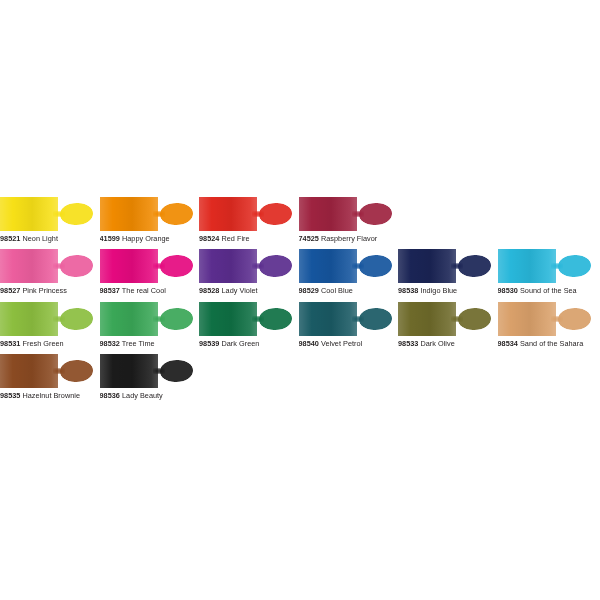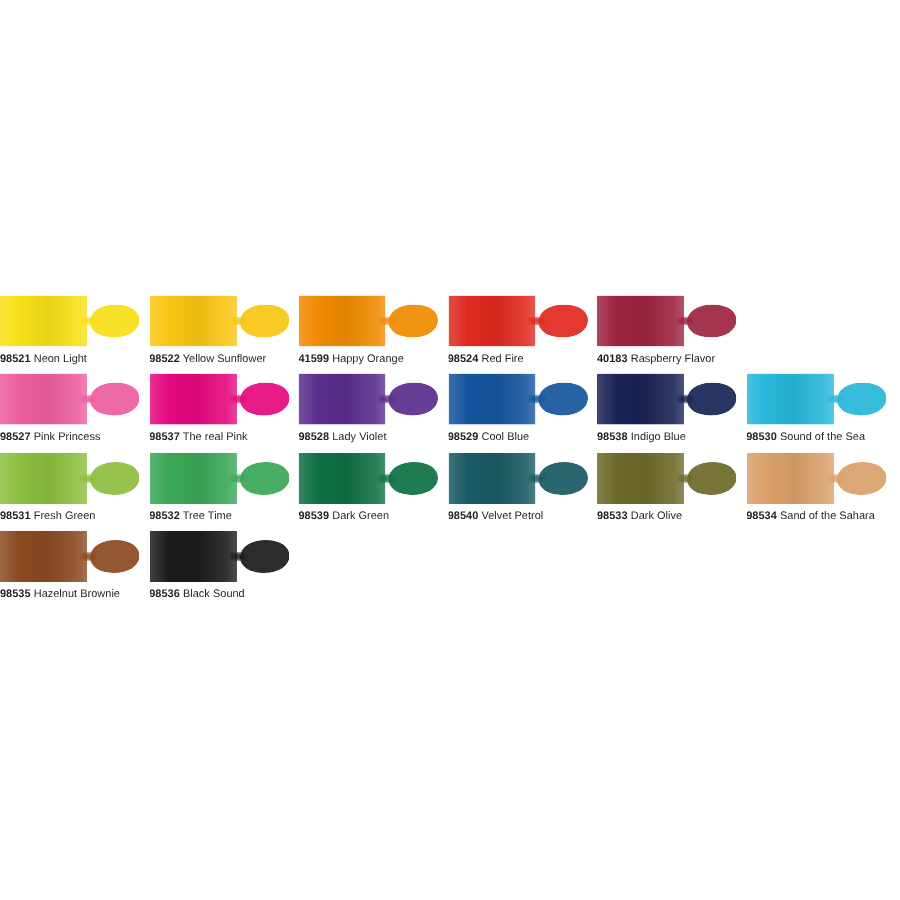--- a/index.html
+++ b/index.html
@@ -124,28 +124,20 @@
     <div class="swatch-row">
       <div class="swatch-cell">
         <div class="paint" style="--c: #f7e017;">
           <div class="solid"></div>
           <div class="bridge"></div>
           <div class="blob"></div>
         </div>
         <div class="caption"><span class="code">98521</span> <span class="cname">Neon Light</span></div>
       </div>
       <div class="swatch-cell">
-        <div class="paint" style="--c: #f9c513;">
-          <div class="solid"></div>
-          <div class="bridge"></div>
-          <div class="blob"></div>
-        </div>
-        <div class="caption"><span class="code">98522</span> <span class="cname">Yellow Sunflower</span></div>
-      </div>
-      <div class="swatch-cell">
         <div class="paint" style="--c: #f08a00;">
           <div class="solid"></div>
           <div class="bridge"></div>
           <div class="blob"></div>
         </div>
         <div class="caption"><span class="code">41599</span> <span class="cname">Happy Orange</span></div>
       </div>
       <div class="swatch-cell">
         <div class="paint" style="--c: #e02a20;">
           <div class="solid"></div>
@@ -153,39 +145,39 @@
           <div class="blob"></div>
         </div>
         <div class="caption"><span class="code">98524</span> <span class="cname">Red Fire</span></div>
       </div>
       <div class="swatch-cell">
         <div class="paint" style="--c: #9e2340;">
           <div class="solid"></div>
           <div class="bridge"></div>
           <div class="blob"></div>
         </div>
-        <div class="caption"><span class="code">40183</span> <span class="cname">Raspberry Flavor</span></div>
+        <div class="caption"><span class="code">74525</span> <span class="cname">Raspberry Flavor</span></div>
       </div>
     </div>
     <div class="swatch-row">
       <div class="swatch-cell">
         <div class="paint" style="--c: #ec5e9e;">
           <div class="solid"></div>
           <div class="bridge"></div>
           <div class="blob"></div>
         </div>
         <div class="caption"><span class="code">98527</span> <span class="cname">Pink Princess</span></div>
       </div>
       <div class="swatch-cell">
         <div class="paint" style="--c: #e5097f;">
           <div class="solid"></div>
           <div class="bridge"></div>
           <div class="blob"></div>
         </div>
-        <div class="caption"><span class="code">98537</span> <span class="cname">The real Pink</span></div>
+        <div class="caption"><span class="code">98537</span> <span class="cname">The real Cool</span></div>
       </div>
       <div class="swatch-cell">
         <div class="paint" style="--c: #5b2d8e;">
           <div class="solid"></div>
           <div class="bridge"></div>
           <div class="blob"></div>
         </div>
         <div class="caption"><span class="code">98528</span> <span class="cname">Lady Violet</span></div>
       </div>
       <div class="swatch-cell">
@@ -271,16 +263,16 @@
           <div class="blob"></div>
         </div>
         <div class="caption"><span class="code">98535</span> <span class="cname">Hazelnut Brownie</span></div>
       </div>
       <div class="swatch-cell">
         <div class="paint" style="--c: #1b1b1b;">
           <div class="solid"></div>
           <div class="bridge"></div>
           <div class="blob"></div>
         </div>
-        <div class="caption"><span class="code">98536</span> <span class="cname">Black Sound</span></div>
+        <div class="caption"><span class="code">98536</span> <span class="cname">Lady Beauty</span></div>
       </div>
     </div>
   </div>
 
 </body></html>

